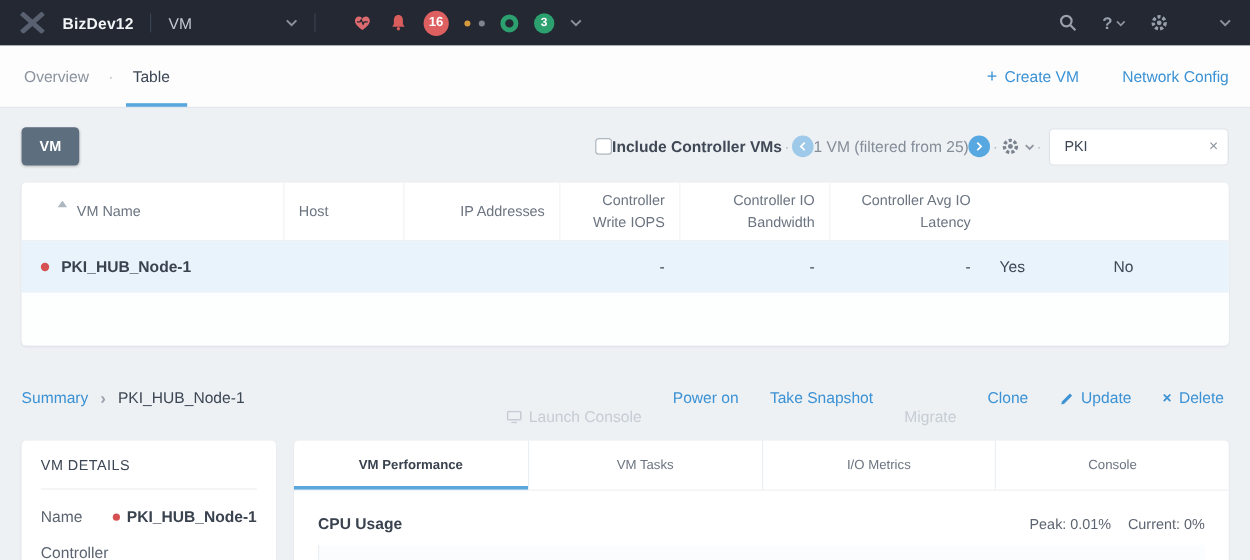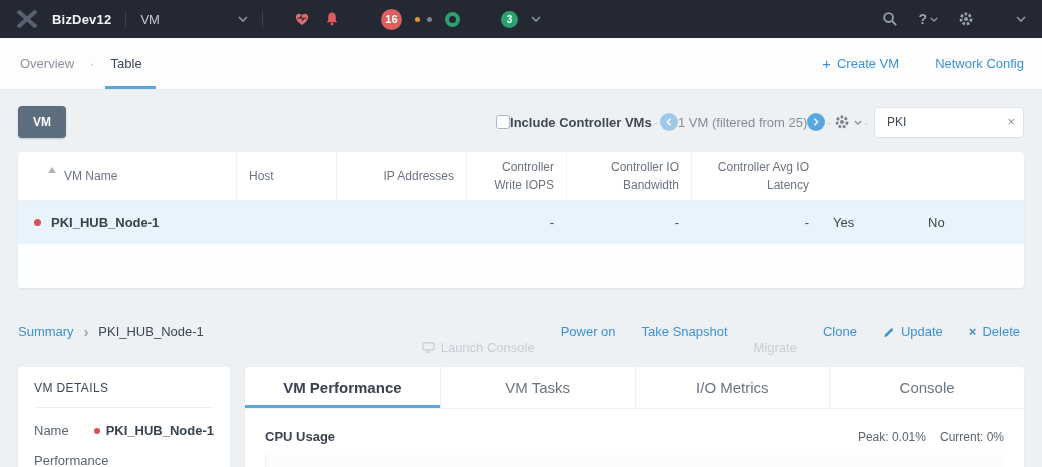--- a/index.html
+++ b/index.html
@@ -10,21 +10,21 @@
   .topbar { height:38px; background:#232833; display:flex; align-items:center; padding:0 16px; }
   .brand-logo { width:22px; height:18px; color:#596170; margin-right:14px; }
   .brand-name { color:#f2f4f6; font-size:13px; font-weight:bold; letter-spacing:.2px; }
   .tb-divider { width:1px; height:16px; background:#3a4150; margin:0 14px; }
   .context-menu { display:flex; align-items:center; color:#c3c8d1; font-size:13px; cursor:pointer; }
   .context-menu .gap { width:78px; }
   .icon-chevron { width:10px; height:8px; color:#8e949e; }
   .status-group { display:flex; align-items:center; margin-left:16px; gap:13px; }
   .icon-heart { width:18px; height:16px; color:#dd6a6e; }
   .icon-bell { width:16px; height:16px; color:#d95d5d; }
-  .badge { border-radius:50%; color:#fff; display:flex; align-items:center; justify-content:center; font-weight:bold;margin-left:28px; }
+  .badge { border-radius:50%; color:#fff; display:flex; align-items:center; justify-content:center; font-weight:bold; }
   .badge-alert { width:21px; height:21px; background:#dd5f5f; font-size:11px; }
   .badge-task { width:17px; height:17px; background:#2ca06e; font-size:10px; }
   .mini-dot { width:5px; height:5px; border-radius:50%; }
   .mini-dot.yellow { background:#d79a3c; margin-right:-6px; }
   .mini-dot.grey { background:#7e848f; }
   .ok-ring { width:15px; height:15px; border:4px solid #2ca06e; border-radius:50%; }
   .tb-right { margin-left:auto; display:flex; align-items:center; gap:20px; color:#9aa0ab; }
   .icon-search { width:16px; height:16px; }
   .help-wrap { display:flex; align-items:center; gap:3px; font-size:14px; font-weight:bold; color:#9aa0ab; cursor:pointer; }
   .icon-gear { width:16px; height:16px; }
@@ -89,21 +89,21 @@
   
   .bottom { display:flex; gap:15px; margin:2px 18px 0 18px; align-items:stretch; height:140px; }
   .details-card { width:212px; background:#fff; border-radius:4px 4px 0 0; box-shadow:0 1px 2px rgba(30,40,60,.08); padding:14px 16px; }
   .details-title { font-size:12px; color:#3c4654; letter-spacing:.4px; padding-bottom:12px; border-bottom:1px solid #eceff2; }
   .detail-row { display:flex; align-items:center; justify-content:space-between; margin-top:15px; font-size:13px; }
   .detail-label { color:#5b6470; }
   .detail-value { color:#39424e; display:flex; align-items:center; gap:6px; font-weight:bold; }
   .detail-value .status-dot { width:6px; height:6px; }
   .perf-card { flex:1; background:#fff; border-radius:4px 4px 0 0; box-shadow:0 1px 2px rgba(30,40,60,.08); display:flex; flex-direction:column; }
   .perf-tabs { display:grid; grid-template-columns:repeat(4,1fr); height:42px; border-bottom:1px solid #eef0f3; }
-  .ptab { display:flex; align-items:center; justify-content:center; font-size:15px; color:#6b7480; border-left:1px solid #eceff2; cursor:pointer; position:relative; }
+  .ptab { display:flex; align-items:center; justify-content:center; font-size:11px; color:#6b7480; border-left:1px solid #eceff2; cursor:pointer; position:relative; }
   .ptab:first-child { border-left:none; }
   .ptab.active { color:#39424e; font-weight:bold; }
   .ptab.active::after { content:""; position:absolute; left:0; right:0; bottom:0; height:3px; background:#5aa7dd; }
   .perf-head { display:flex; align-items:center; padding:20px 20px 10px 20px; }
   .chart-title { font-size:13px; font-weight:bold; color:#39424e; }
   .perf-stats { margin-left:auto; font-size:12px; color:#5b6470; display:flex; gap:14px; }
   .chart-area { margin:0 20px; flex:1; border-left:1px solid #eceff2; background:linear-gradient(#fcfdfe,#fafbfc); }
 </style>
 </head>
 <body>
@@ -285,21 +285,21 @@
   <aside class="details-card">
     <div class="details-title">VM DETAILS</div>
     <div class="detail-row">
       <span class="detail-label">Name</span>
       <span class="detail-value">
         <span class="status-dot"></span>
         <span>PKI_HUB_Node-1</span>
       </span>
     </div>
     <div class="detail-row">
-      <span class="detail-label">Performance</span>
+      <span class="detail-label">Controller</span>
       <span class="detail-value"></span>
     </div>
     <div class="detail-row">
       <span class="detail-label">ID</span>
       <span class="detail-value"></span>
     </div>
   </aside>
 
   <section class="perf-card">
     <div class="perf-tabs">

